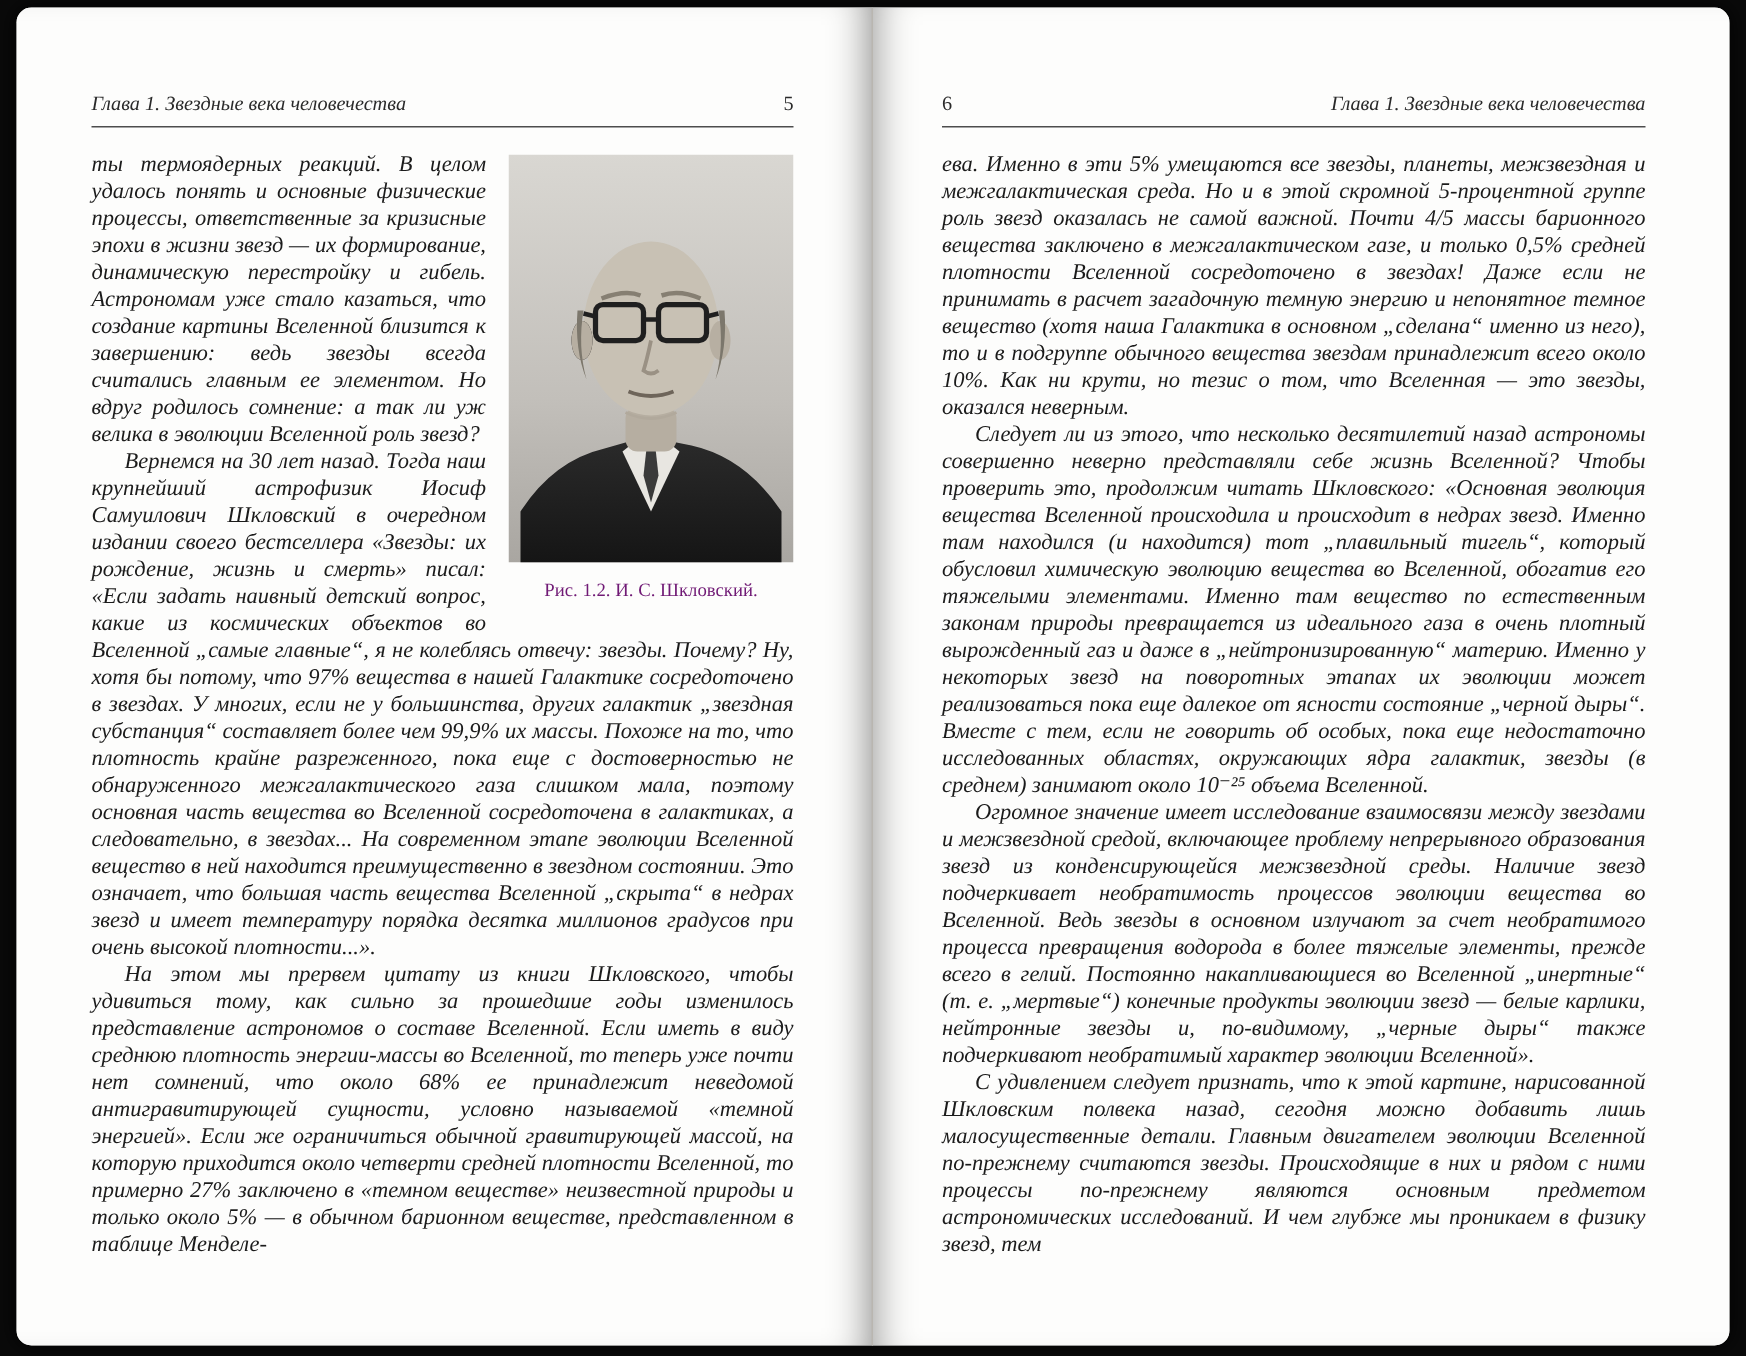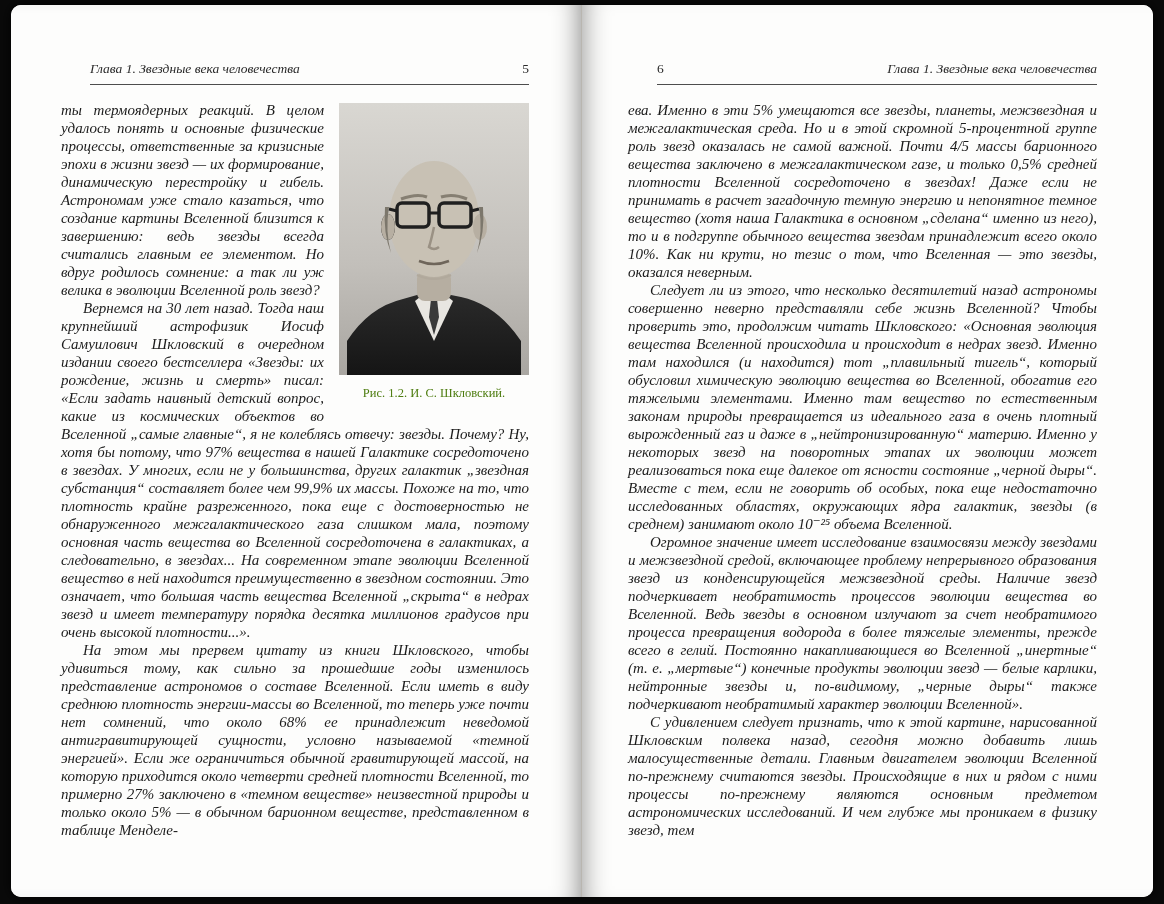--- a/index.html
+++ b/index.html
@@ -46,21 +46,20 @@
   }
   .page-header {
     display: flex;
     justify-content: space-between;
     align-items: baseline;
     font-size: 13.5px;
     color: #2a2a2a;
     padding-bottom: 7px;
     border-bottom: 1px solid #4d4d4d;
     margin-bottom: 16px;
-    margin-left: 29px;
   }
   .chapter-title { font-style: italic; }
   .page-number  { font-style: normal; }
   .body-text {
     font-size: 15px;
     line-height: 18px;
     text-align: justify;
     hyphens: auto;
     -webkit-hyphens: auto;
     color: #1b1b1b;
@@ -75,21 +74,21 @@
   }
   figure.photo svg {
     display: block;
     width: 190px;
     height: 272px;
   }
   figcaption {
     font-size: 12.5px;
     text-align: center;
     margin-top: 9px;
-    color: #4d7c0f;
+    color: #701a75;
   }
 </style>
 </head>
 <body>
 
 <div class="stage">
   <div class="spread">
 
     <div class="page page-left">
       <div class="page-header">

